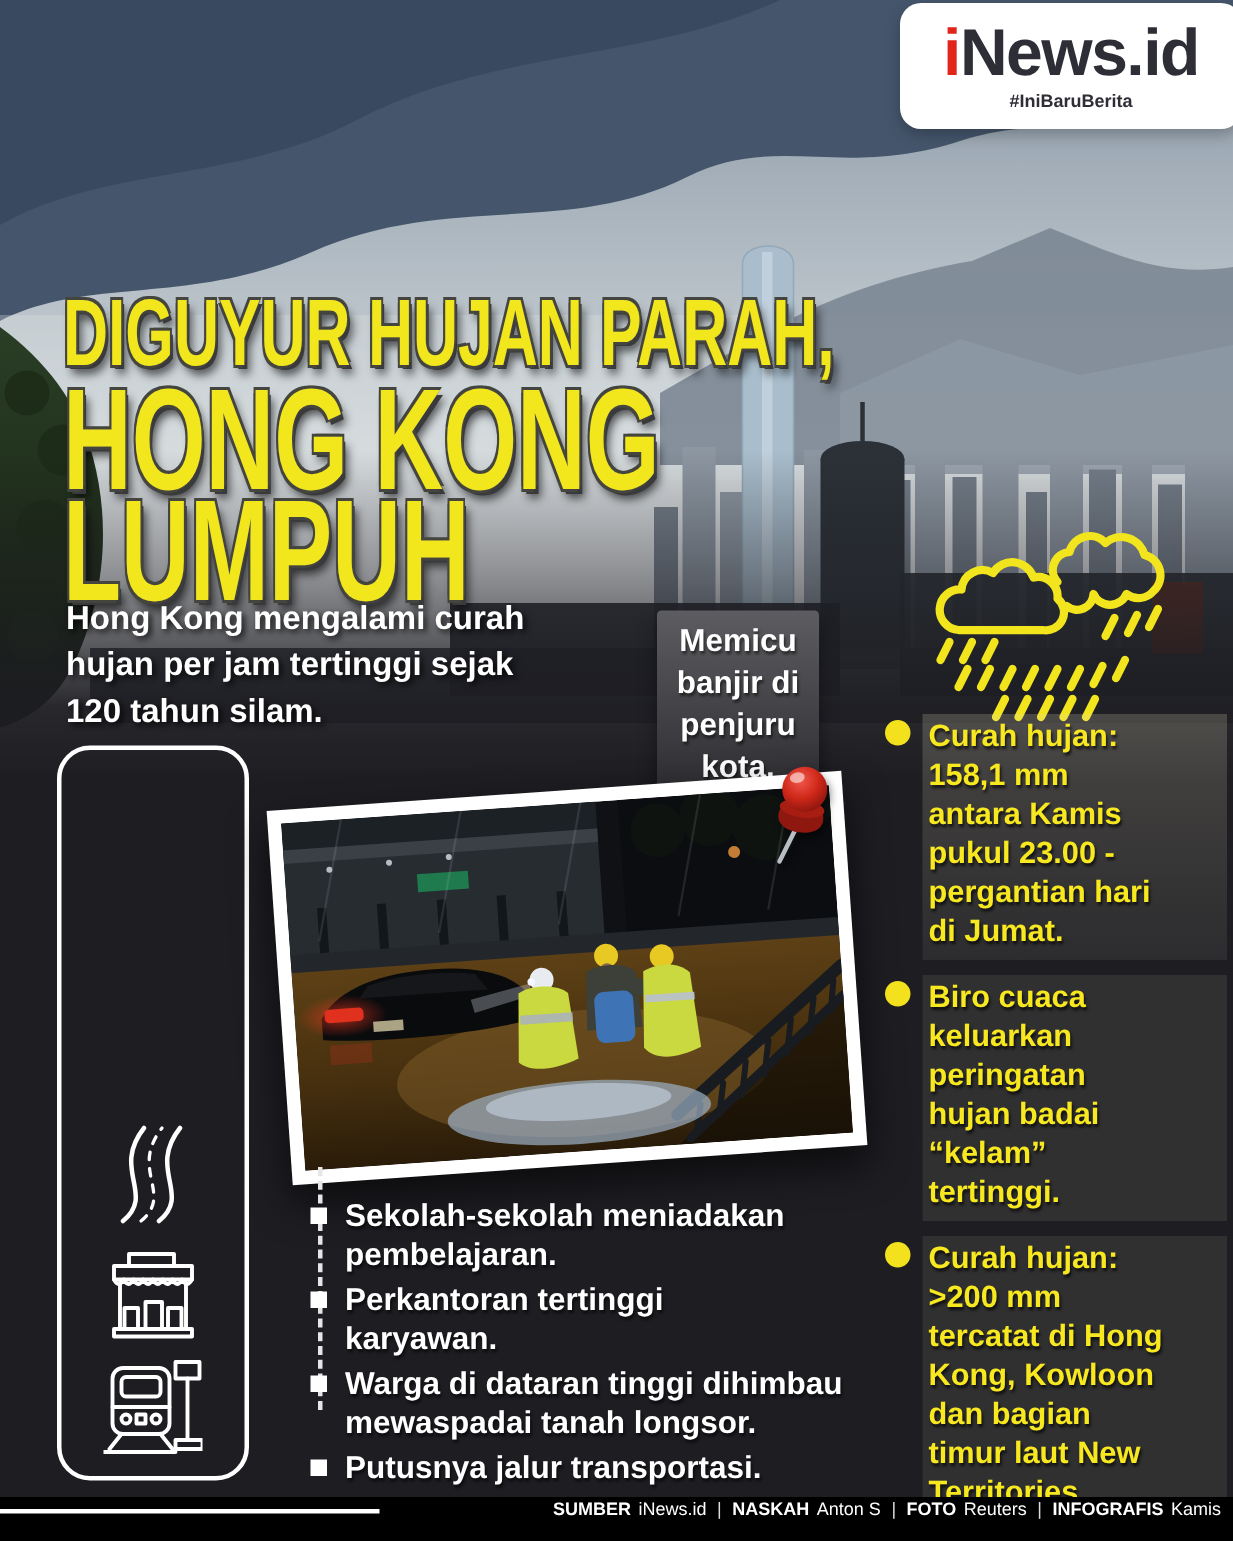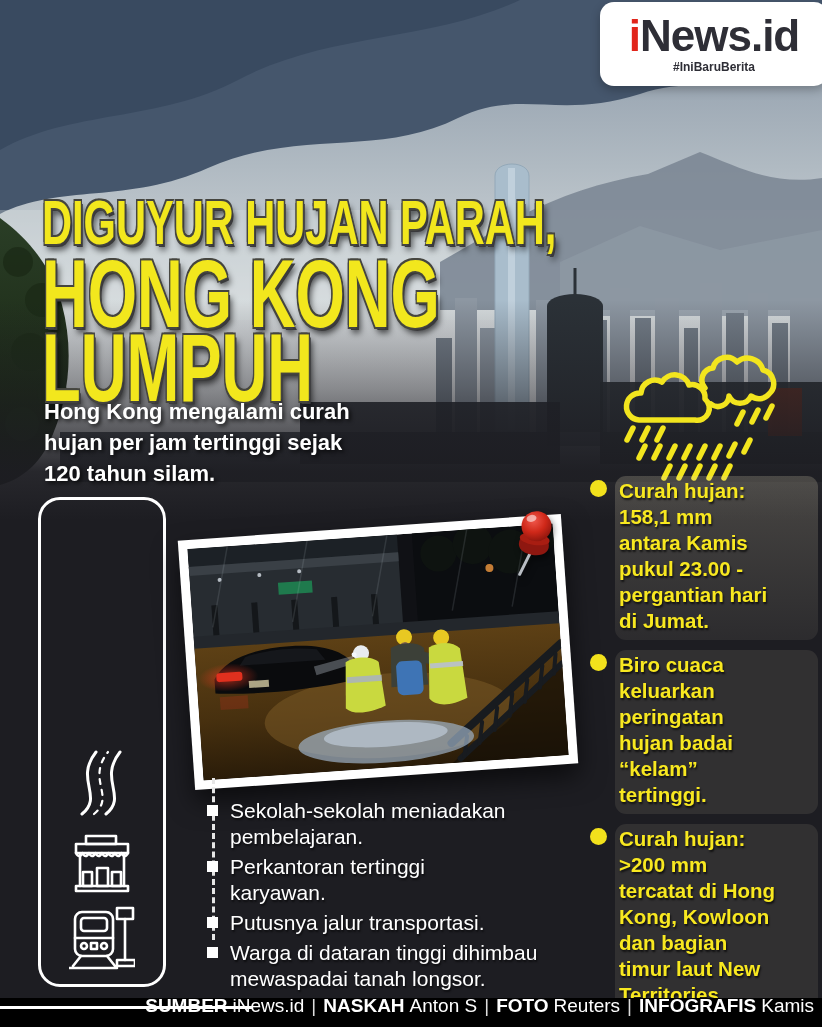--- a/index.html
+++ b/index.html
@@ -51,36 +51,36 @@
     box-sizing:border-box;transform:rotate(-4deg);box-shadow:0 12px 26px rgba(0,0,0,.6);}
   .photo svg{display:block;}
   #pushpin{position:absolute;left:506px;top:508px;z-index:6;filter:drop-shadow(2px 4px 3px rgba(0,0,0,.5));}
 
   .vdash{position:absolute;left:212px;top:778px;height:162px;border-left:3px dashed #e6e6e6;}
 
   
   .impact{position:absolute;left:207px;top:798px;width:392px;}
   .impact-item{display:flex;align-items:flex-start;margin-bottom:4px;}
   .sq{width:11px;height:11px;background:#fff;margin:7px 12px 0 0;flex-shrink:0;}
-  .impact-item .txt{font-size:21px;font-weight:normal;color:#fff;line-height:26px;
+  .impact-item .txt{font-size:21px;font-weight:bold;color:#fff;line-height:26px;
     text-shadow:1px 2px 2px rgba(0,0,0,.6);}
 
   
   .stats{position:absolute;left:590px;top:476px;width:228px;}
   .stat-item{display:flex;align-items:flex-start;margin-bottom:10px;}
   .dot{width:17px;height:17px;border-radius:50%;background:#f2e11c;margin:4px 8px 0 0;flex-shrink:0;}
   .stat-item .txt{font-size:20.5px;font-weight:bold;color:#f8e820;line-height:26px;flex:1;
     padding:2px 6px 6px 4px;text-shadow:1px 2px 2px rgba(0,0,0,.7);}
   .stat-item.first .txt{background:linear-gradient(180deg,rgba(225,215,185,.22),rgba(225,215,185,.08));}
-  .stat-item .txt{background:rgba(222,212,182,.10);border-radius:11px;}
+  .stat-item .txt{background:rgba(222,212,182,.10);}
 
   
   .footer{position:absolute;left:0;top:998px;width:822px;height:29px;background:#000;}
   .fline{position:absolute;left:0;top:8px;width:253px;height:3px;background:#fff;}
-  .credits{position:absolute;right:8px;top:0;height:15px;display:flex;align-items:center;color:#fff;font-size:19px;white-space:nowrap;}
+  .credits{position:absolute;right:8px;top:0;height:15px;display:flex;align-items:center;color:#fff;font-size:12px;white-space:nowrap;}
   .credits .cl{font-weight:bold;margin-right:5px;}
   .credits .sep{margin:0 7px;color:#ddd;}
 </style>
 </head>
 <body>
 
 <div class="poster">
 
   <svg id="bg" width="822" height="520" viewBox="0 0 822 520">
     <defs>
@@ -154,20 +154,26 @@
   <div class="title">
     <div class="t1">DIGUYUR HUJAN PARAH,</div>
     <div class="t2">HONG KONG</div>
     <div class="t3">LUMPUH</div>
   </div>
 
   <div class="intro preline">Hong Kong mengalami curah
 hujan per jam tertinggi sejak
 120 tahun silam.</div>
 
+  <div class="callout">
+    <div class="txt preline">Memicu
+banjir di
+penjuru
+kota.</div>
+  </div>
 
   <svg id="rain-icon" width="165" height="128" viewBox="0 0 165 128">
     <g fill="none" stroke="#f2e51e" stroke-width="5.5" stroke-linecap="round" stroke-linejoin="round">
       <path d="M96,50 a11,11 0 0 0 18,-8 a12,12 0 0 0 22,0 a13,13 0 0 0 18,-2 a14,14 0 0 0 -6,-24 a16,16 0 0 0 -26,-8 a14,14 0 0 0 -24,6 a12,12 0 0 0 -8,20"></path>
       <path d="M24,66 h56 a12,12 0 0 0 10,-21 a13,13 0 0 0 -16,-14 a15,15 0 0 0 -27,-3 a14,14 0 0 0 -21,11 a13,13 0 0 0 -2,27 Z"></path>
       <line x1="18" y1="74" x2="12" y2="86"></line>
         <line x1="33" y1="74" x2="27" y2="86"></line>
         <line x1="48" y1="74" x2="42" y2="86"></line>
       <line x1="128" y1="58" x2="122" y2="70"></line>
         <line x1="143" y1="56" x2="137" y2="68"></line>
@@ -338,26 +344,26 @@
       <span class="txt preline">Sekolah-sekolah meniadakan
 pembelajaran.</span>
     </div>
     <div class="impact-item">
       <span class="sq"></span>
       <span class="txt preline">Perkantoran tertinggi
 karyawan.</span>
     </div>
     <div class="impact-item">
       <span class="sq"></span>
-      <span class="txt preline">Putusnya jalur transportasi.</span>
+      <span class="txt preline">Warga di dataran tinggi dihimbau
+mewaspadai tanah longsor.</span>
     </div>
     <div class="impact-item">
       <span class="sq"></span>
-      <span class="txt preline">Warga di dataran tinggi dihimbau
-mewaspadai tanah longsor.</span>
+      <span class="txt preline">Putusnya jalur transportasi.</span>
     </div>
   </div>
 
   <div class="stats">
     <div class="stat-item first">
       <span class="dot"></span>
       <span class="txt preline">Curah hujan:
 158,1 mm
 antara Kamis
 pukul 23.00 -

